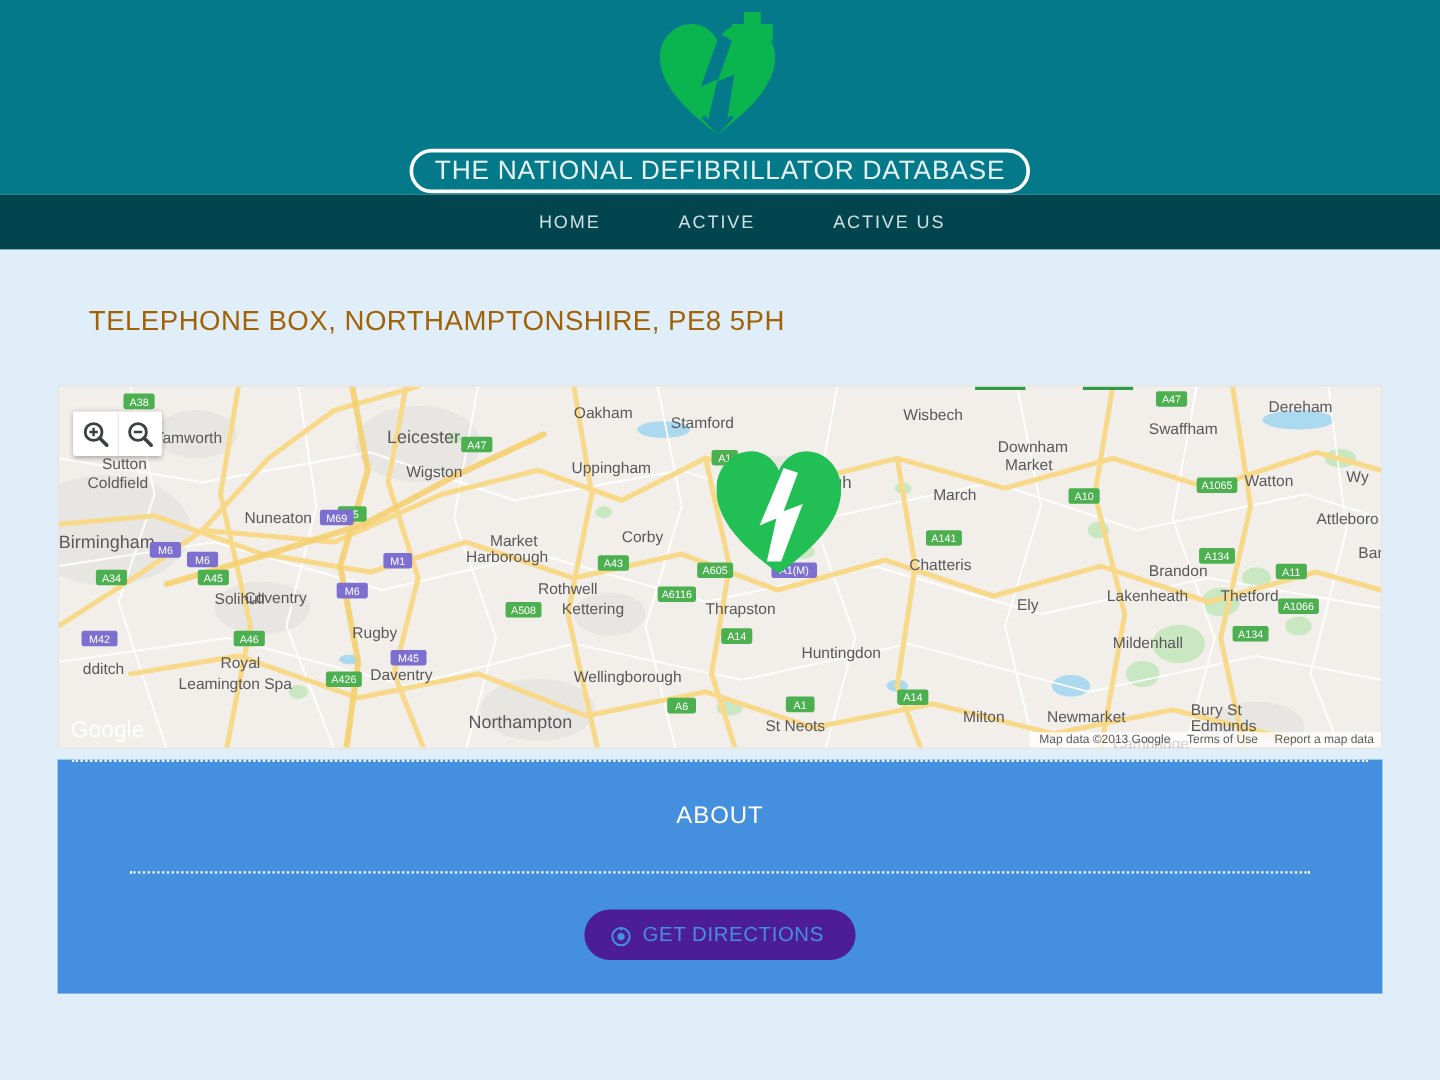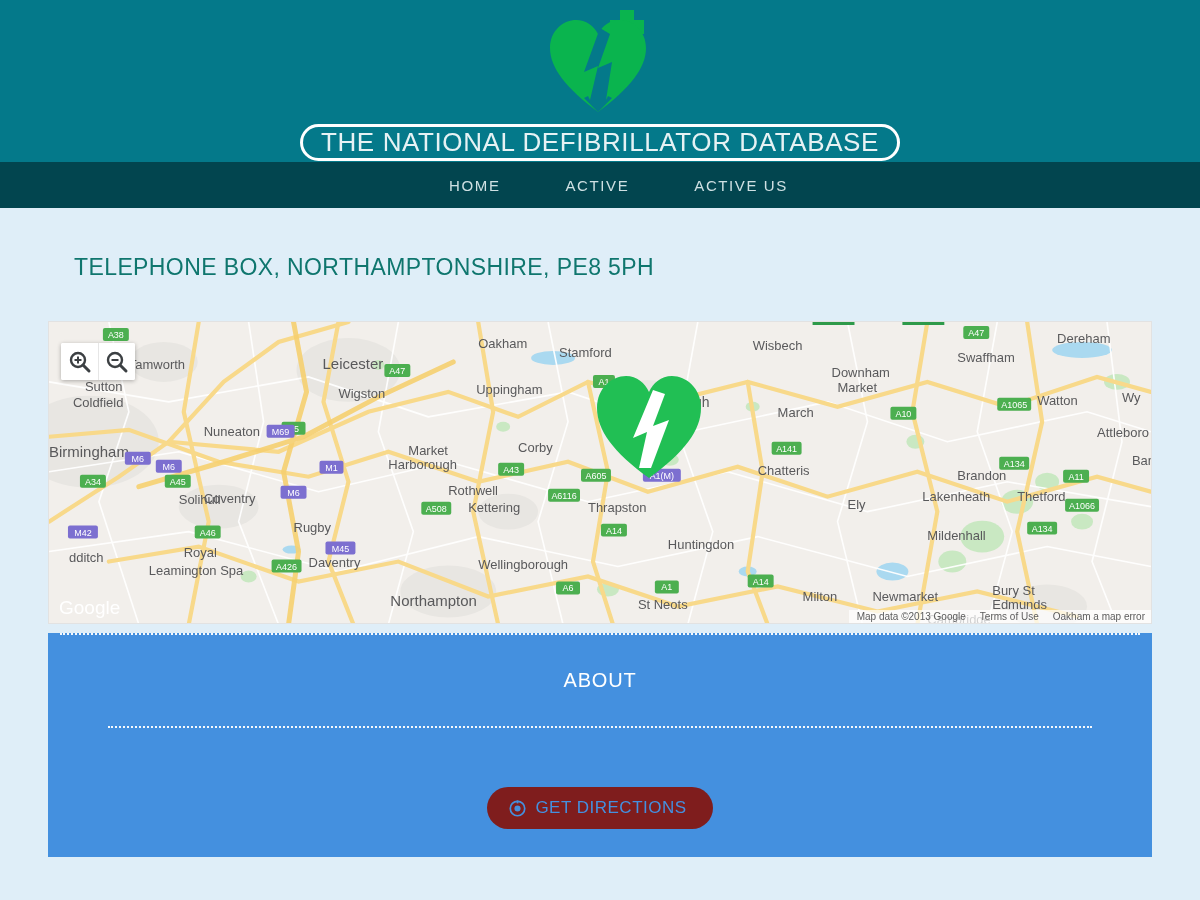--- a/index.html
+++ b/index.html
@@ -23,21 +23,21 @@
   }
   .logo-mark { width: 104px; height: 106px; display: block; }
   .brand-badge {
     position: absolute;
     left: 50%; transform: translateX(-50%);
     top: 124px;
     border: 3px solid #ffffff;
     border-radius: 20px;
     padding: 4px 18px 5px 18px;
     color: #e6f2f4;
-    font-size: 26px;
+    font-size: 22px;
     letter-spacing: 0.6px;
     white-space: nowrap;
     line-height: 22px;
   }
 
   
   .main-nav {
     width: 1200px; height: 46px;
     background: #02454f;
     display: flex; align-items: center; justify-content: center;
@@ -48,21 +48,21 @@
     font-size: 15px;
     letter-spacing: 1.6px;
     text-decoration: none;
     cursor: pointer;
     margin-left: 37px;
   }
 
   
   .page-body { width: 1200px; background: #dfeef8; padding: 0; }
   .page-title {
-    color: #0f766e;
+    color: #a16207;
     font-size: 23px;
     font-weight: normal;
     letter-spacing: 0.4px;
     padding: 46px 0 0 74px;
   }
 
   
   .map-frame {
     position: relative;
     margin: 40px 0 0 48px;
@@ -131,31 +131,30 @@
   .info-row-status { padding: 34px 0 34px 0; }
   .divider {
     height: 0;
     border-top: 2px dotted #ffffff;
     opacity: .95;
   }
   .divider-1 { margin: 0 0px; }
   .divider-2 { margin: 0 48px; }
   .directions-wrap { padding-top: 30px; text-align: center; }
   .btn-directions {
-    display: inline-flex; align-items: center; gap: 9px;
-    background: #7f1d1d;
+    display: inline-flex; align-items: flex-end; gap: 9px;
+    background: #4c1d95;
     color: #4490df;
     border: none;
     border-radius: 22px;
     padding: 11px 26px 11px 22px;
     font-size: 17px;
     letter-spacing: 0.5px;
     cursor: pointer;
     font-family: "Liberation Sans", sans-serif;
-    margin-top: 29px;
   }
 </style>
 </head>
 <body>
 
 <header class="site-header">
   <div class="logo-wrap">
     <svg class="logo-mark" viewBox="0 0 104 106">
 
       <path d="M82 0 h14 v10 h10 v14 h-10 v10 h-14 v-10 h-10 v-14 h10 z" transform="translate(-10,2)" fill="#0ab44e"></path>
@@ -407,21 +406,21 @@
       <path d="M56 18 L36 66 L50 60 L42 96 L54 96 L72 48 L56 54 L68 22 Z" fill="#ffffff"></path>
     </svg>
 
     <svg class="map-logo-google" width="66" height="22" viewBox="0 0 66 22">
       <text x="0" y="17" font-family="Liberation Sans, sans-serif" font-size="19" fill="#ffffff" font-weight="normal">Google</text>
     </svg>
 
     <div class="map-attrib">
       <span>Map data ©2013 Google</span>
       <a href="#">Terms of Use</a>
-      <a href="#">Oakham a map error</a>
+      <a href="#">Report a map data</a>
     </div>
   </div>
 
   <section class="info-panel">
     <div class="divider divider-1"></div>
     <div class="info-row info-row-status">ABOUT</div>
     <div class="divider divider-2"></div>
     <div class="directions-wrap">
       <button class="btn-directions">
         <svg width="17" height="17" viewBox="0 0 20 20">

